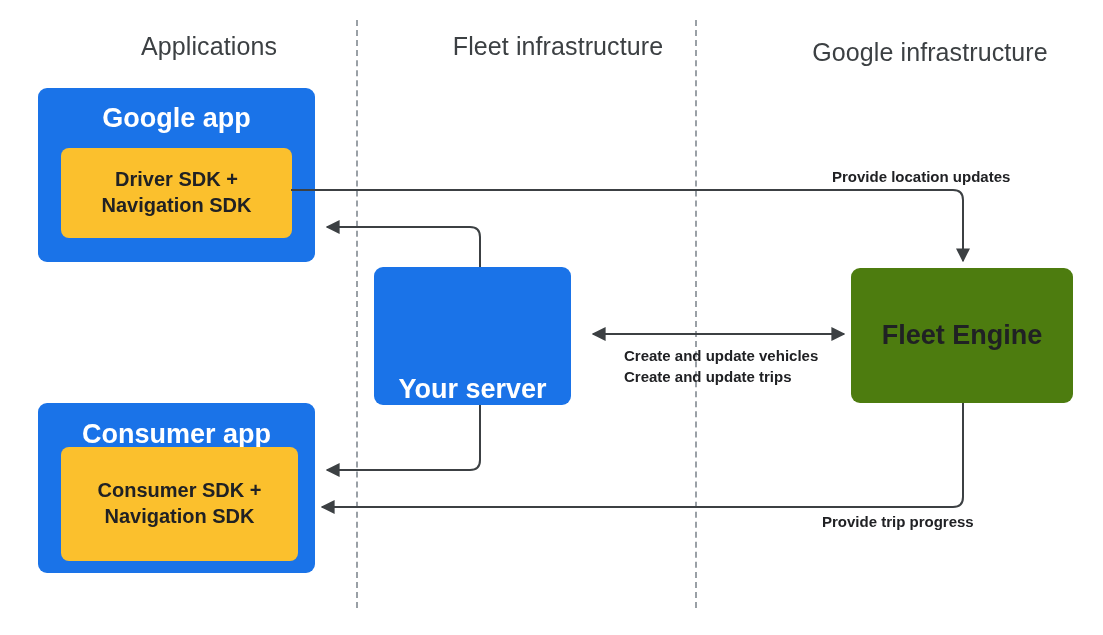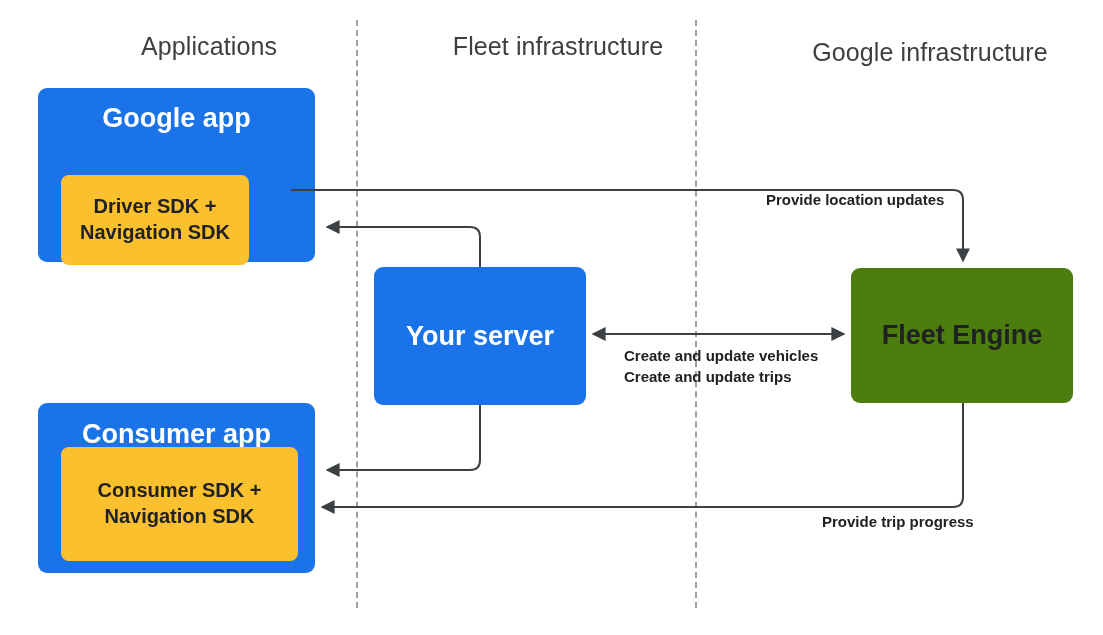--- a/index.html
+++ b/index.html
@@ -84,38 +84,38 @@
     font-size: 27px;
     font-weight: bold;
     text-align: center;
     white-space: nowrap;
   }
   .title-white { color: #ffffff; }
   .title-dark  { color: #202124; }
 
   
   #node-driver-app   { left: 38px;  top: 88px;  width: 277px; height: 174px; }
-  #node-driver-sdk   { left: 61px;  top: 148px; width: 188px; height: 90px; margin-top: 27px; }
+  #node-driver-sdk   { left: 61px;  top: 148px; width: 231px; height: 90px; }
   #node-consumer-app { left: 38px;  top: 403px; width: 277px; height: 170px; }
   #node-consumer-sdk { left: 61px;  top: 447px; width: 237px; height: 114px; }
-  #node-your-server  { left: 374px; top: 267px; width: 212px; height: 138px;
-                       justify-content: center; }
+  #node-your-server  { left: 374px; top: 267px; width: 197px; height: 138px;
+                       justify-content: flex-end; }
   #node-fleet-engine { left: 851px; top: 268px; width: 222px; height: 135px;
                        justify-content: center; }
 
   
   .edge-label {
     position: absolute;
     font-size: 15px;
     font-weight: bold;
     color: #202124;
     white-space: nowrap;
     line-height: 1.42;
   }
-  #edge-label-location-updates { left: 766px; top: 166px; margin-top: 23px; }
+  #edge-label-location-updates { left: 832px; top: 166px; }
   #edge-label-trip-progress    { left: 822px; top: 511px; }
   #edge-label-create-update    { left: 604px; top: 345px; text-align: left; margin-left: 20px; }
 
   
   #connector-layer {
     position: absolute;
     left: 0; top: 0;
     width: 1103px;
     height: 635px;
     pointer-events: none;

